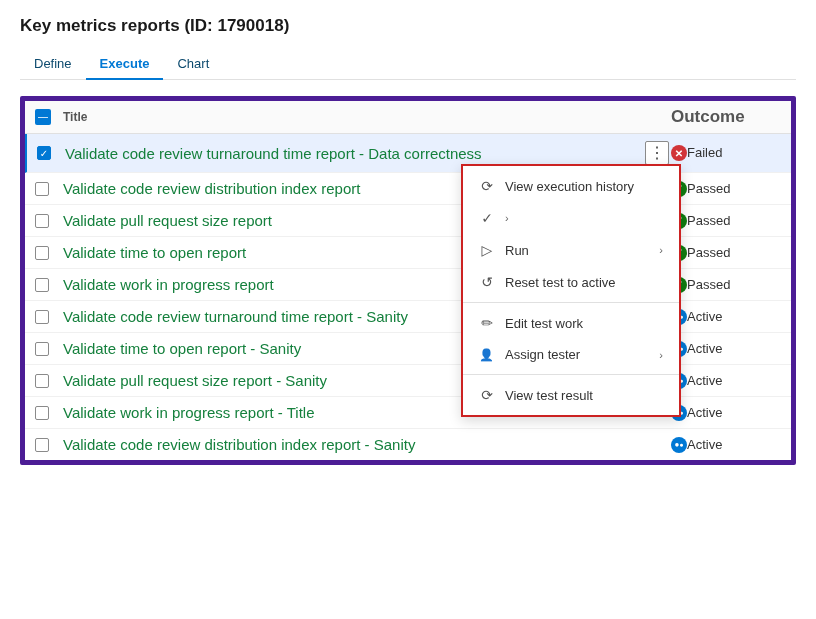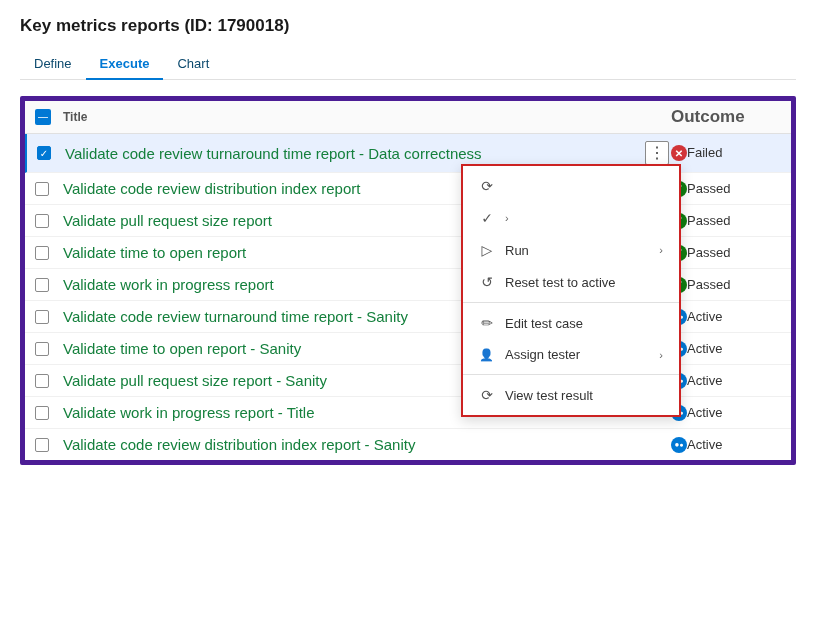--- a/index.html
+++ b/index.html
@@ -267,38 +267,39 @@
         <div class="more-btn">⋮</div>
       </div>
       <div class="row-outcome">
         <div class="outcome-icon outcome-failed"></div>
         <span>Failed</span>
       </div>
 
       <div class="context-menu">
         <div class="menu-item">
           <span class="menu-icon">⟳</span>
+          <span class="menu-item-label">View execution history</span>
         </div>
         <div class="menu-item">
           <span class="menu-icon">✓</span>
           <span class="menu-arrow">›</span>
         </div>
         <div class="menu-item">
           <span class="menu-icon">▷</span>
           <span class="menu-item-label">Run</span>
           <span class="menu-arrow">›</span>
         </div>
         <div class="menu-item">
           <span class="menu-icon">↺</span>
           <span class="menu-item-label">Reset test to active</span>
         </div>
         <div class="menu-divider"></div>
         <div class="menu-item">
           <span class="menu-icon">✏</span>
-          <span class="menu-item-label">Edit test case</span>
+          <span class="menu-item-label">Edit test work</span>
         </div>
         <div class="menu-item">
           <span class="menu-icon" style="font-size:12px;">👤</span>
           <span class="menu-item-label">Assign tester</span>
           <span class="menu-arrow">›</span>
         </div>
         <div class="menu-divider"></div>
         <div class="menu-item">
           <span class="menu-icon">⟳</span>
           <span class="menu-item-label">View test result</span>

